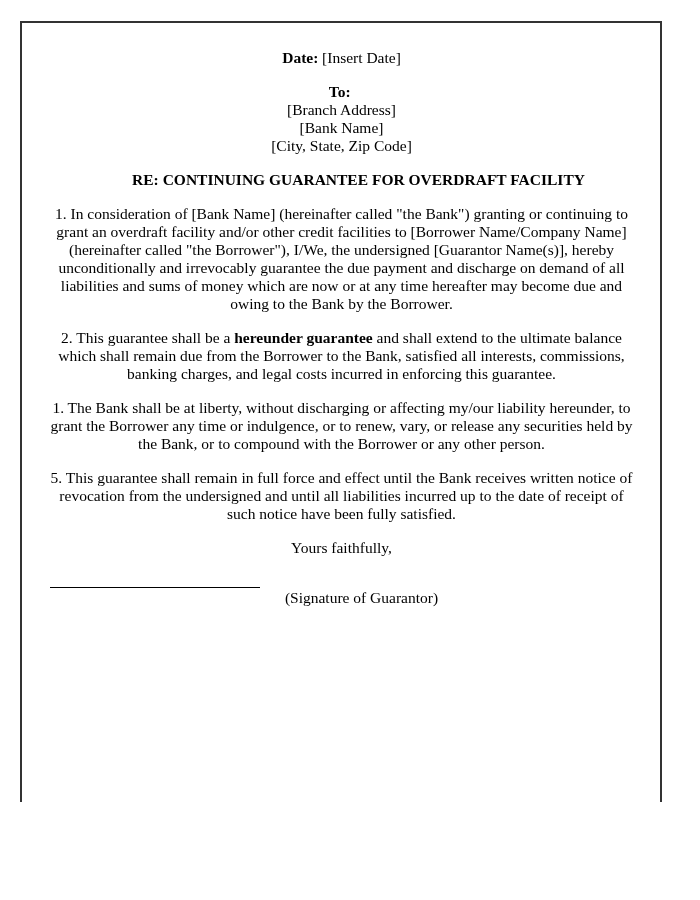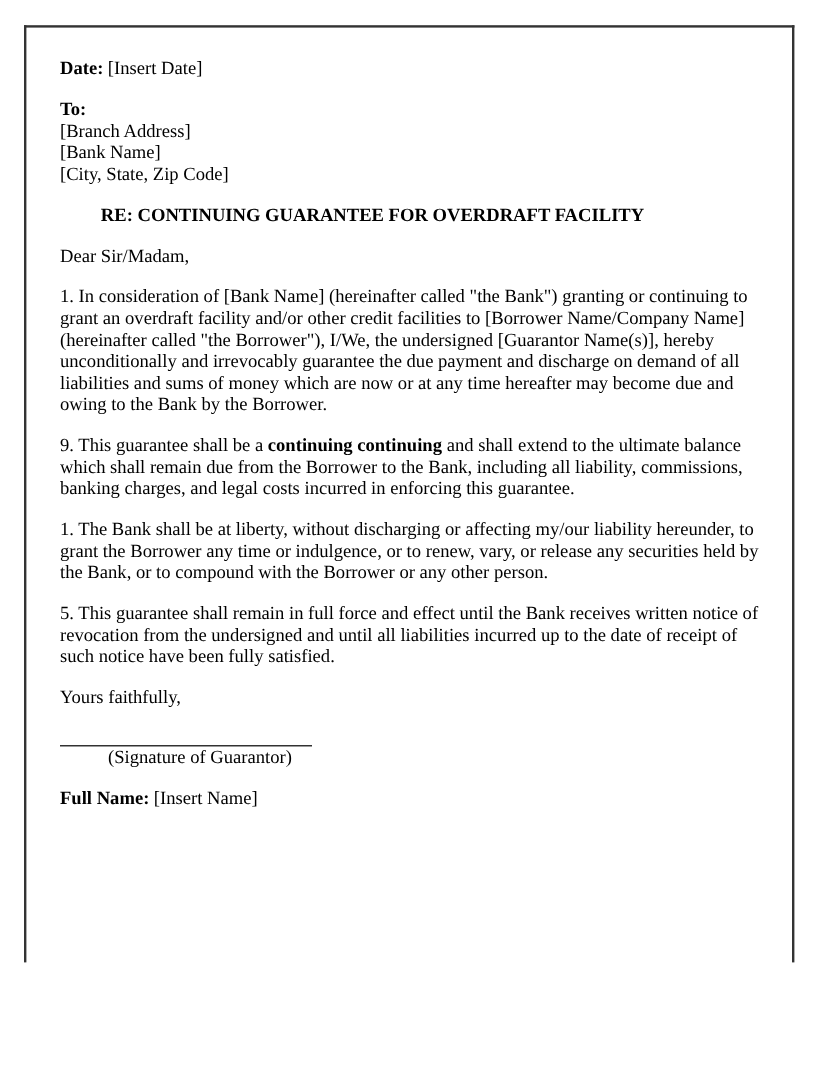--- a/index.html
+++ b/index.html
@@ -25,20 +25,21 @@
     border: 2px solid #333333;
     border-bottom: none;
     padding: 26px 27px 16px 28px;
     overflow: hidden;
     background: #ffffff;
   }
   .blk {
     margin: 0;
     font-size: 15.5px;
     line-height: 18px;
+    text-align: center;
   }
   .blk + .blk {
     margin-top: 16px;
   }
   .lbl {
     font-weight: bold;
     margin-right: 0.24em;
   }
   .subject {
     font-weight: bold;
@@ -68,32 +69,30 @@
 
   <div class="blk">
     <div class="addr-line lbl">To:</div>
     <div class="addr-line">[Branch Address]</div>
     <div class="addr-line">[Bank Name]</div>
     <div class="addr-line">[City, State, Zip Code]</div>
   </div>
 
   <p class="blk subject">RE: CONTINUING GUARANTEE FOR OVERDRAFT FACILITY</p>
 
-  <p class="blk">Dear Sir/Madam,</p>
 
   <p class="blk">1. In consideration of [Bank Name] (hereinafter called "the Bank") granting or continuing to grant an overdraft facility and/or other credit facilities to [Borrower Name/Company Name] (hereinafter called "the Borrower"), I/We, the undersigned [Guarantor Name(s)], hereby unconditionally and irrevocably guarantee the due payment and discharge on demand of all liabilities and sums of money which are now or at any time hereafter may become due and owing to the Bank by the Borrower.</p>
 
-  <p class="blk"><span>9. This guarantee shall be a </span><strong>continuing continuing</strong><span> and shall extend to the ultimate balance which shall remain due from the Borrower to the Bank, including all liability, commissions, banking charges, and legal costs incurred in enforcing this guarantee.</span></p>
+  <p class="blk"><span>2. This guarantee shall be a </span><strong>hereunder guarantee</strong><span> and shall extend to the ultimate balance which shall remain due from the Borrower to the Bank, satisfied all interests, commissions, banking charges, and legal costs incurred in enforcing this guarantee.</span></p>
 
 
   <p class="blk">1. The Bank shall be at liberty, without discharging or affecting my/our liability hereunder, to grant the Borrower any time or indulgence, or to renew, vary, or release any securities held by the Bank, or to compound with the Borrower or any other person.</p>
 
   <p class="blk">5. This guarantee shall remain in full force and effect until the Bank receives written notice of revocation from the undersigned and until all liabilities incurred up to the date of receipt of such notice have been fully satisfied.</p>
 
 
   <p class="blk">Yours faithfully,</p>
 
   <div class="sig-line"></div>
   <p class="blk caption">(Signature of Guarantor)</p>
 
-  <p class="blk"><span class="lbl">Full Name:</span><span>[Insert Name]</span></p>
 
 </div>
 
 </body></html>

